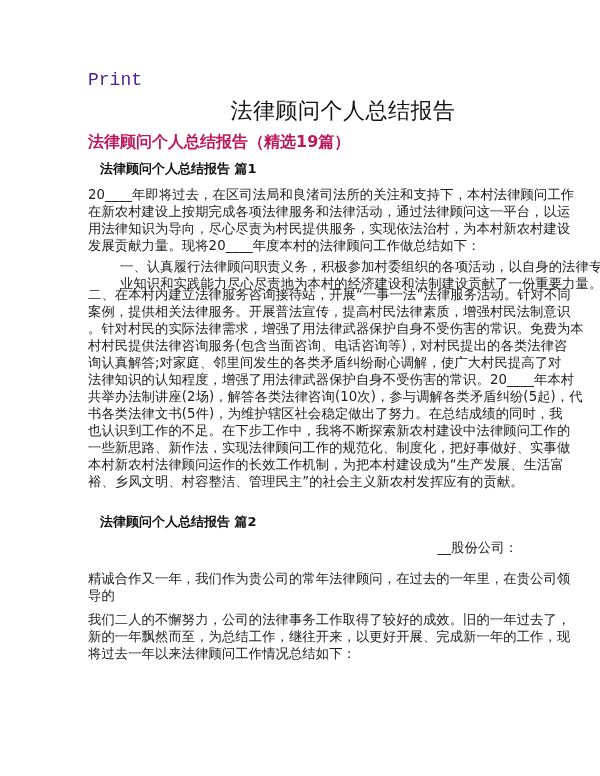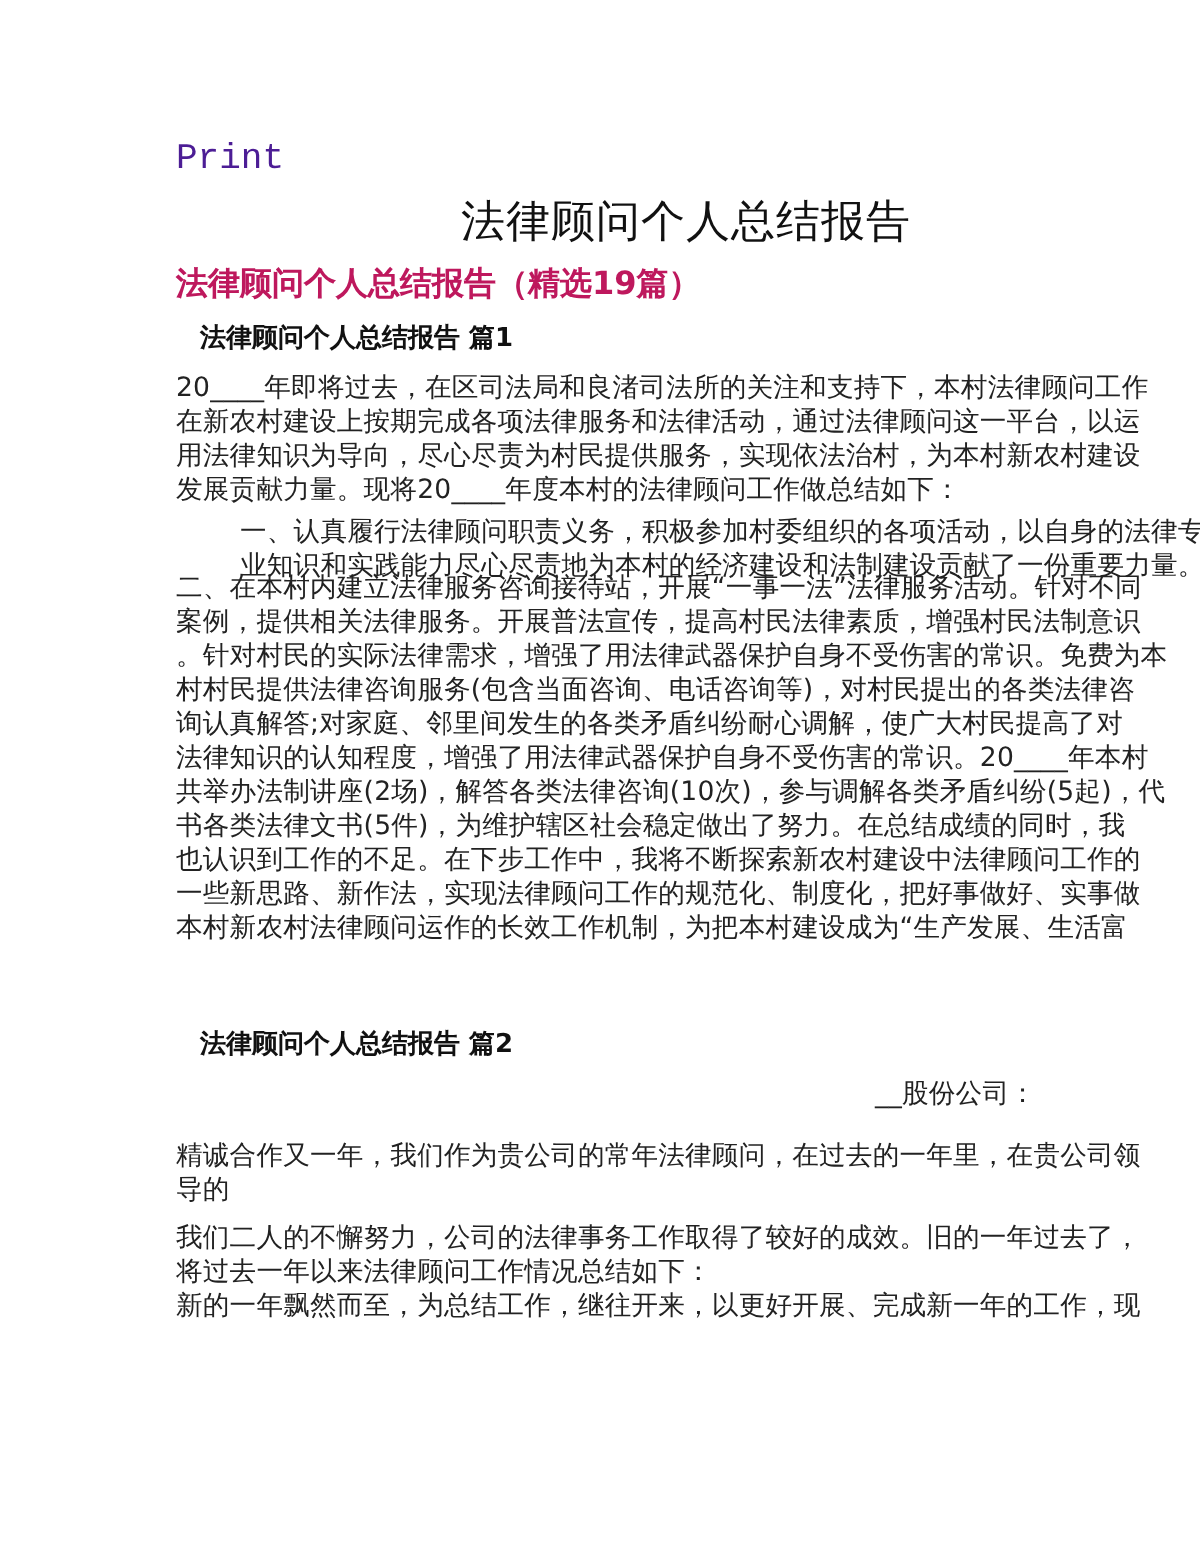--- a/index.html
+++ b/index.html
@@ -43,30 +43,31 @@
   <span class="ln">案例，提供相关法律服务。开展普法宣传，提高村民法律素质，增强村民法制意识</span>
   <span class="ln">。针对村民的实际法律需求，增强了用法律武器保护自身不受伤害的常识。免费为本</span>
   <span class="ln">村村民提供法律咨询服务(包含当面咨询、电话咨询等)，对村民提出的各类法律咨</span>
   <span class="ln">询认真解答;对家庭、邻里间发生的各类矛盾纠纷耐心调解，使广大村民提高了对</span>
   <span class="ln">法律知识的认知程度，增强了用法律武器保护自身不受伤害的常识。20____年本村</span>
   <span class="ln">共举办法制讲座(2场)，解答各类法律咨询(10次)，参与调解各类矛盾纠纷(5起)，代</span>
   <span class="ln">书各类法律文书(5件)，为维护辖区社会稳定做出了努力。在总结成绩的同时，我</span>
   <span class="ln">也认识到工作的不足。在下步工作中，我将不断探索新农村建设中法律顾问工作的</span>
   <span class="ln">一些新思路、新作法，实现法律顾问工作的规范化、制度化，把好事做好、实事做</span>
   <span class="ln">本村新农村法律顾问运作的长效工作机制，为把本村建设成为“生产发展、生活富</span>
+  <span class="ln">裕、乡风文明、村容整洁、管理民主”的社会主义新农村发挥应有的贡献。</span>
 </div>
 
 <div class="section-heading" style="top:513px;">法律顾问个人总结报告 篇2</div>
 
 <div class="para" style="top:539px;text-align:right;">
   <span class="ln">__股份公司：</span>
 </div>
 
 <div class="para" style="top:570px;">
   <span class="ln">精诚合作又一年，我们作为贵公司的常年法律顾问，在过去的一年里，在贵公司领</span>
   <span class="ln">导的</span>
 </div>
 
 <div class="para" style="top:611px;">
   <span class="ln">我们二人的不懈努力，公司的法律事务工作取得了较好的成效。旧的一年过去了，</span>
+  <span class="ln">新的一年飘然而至，为总结工作，继往开来，以更好开展、完成新一年的工作，现</span>
   <span class="ln">将过去一年以来法律顾问工作情况总结如下：</span>
-  <span class="ln">新的一年飘然而至，为总结工作，继往开来，以更好开展、完成新一年的工作，现</span>
 </div>
 
 </body></html>

